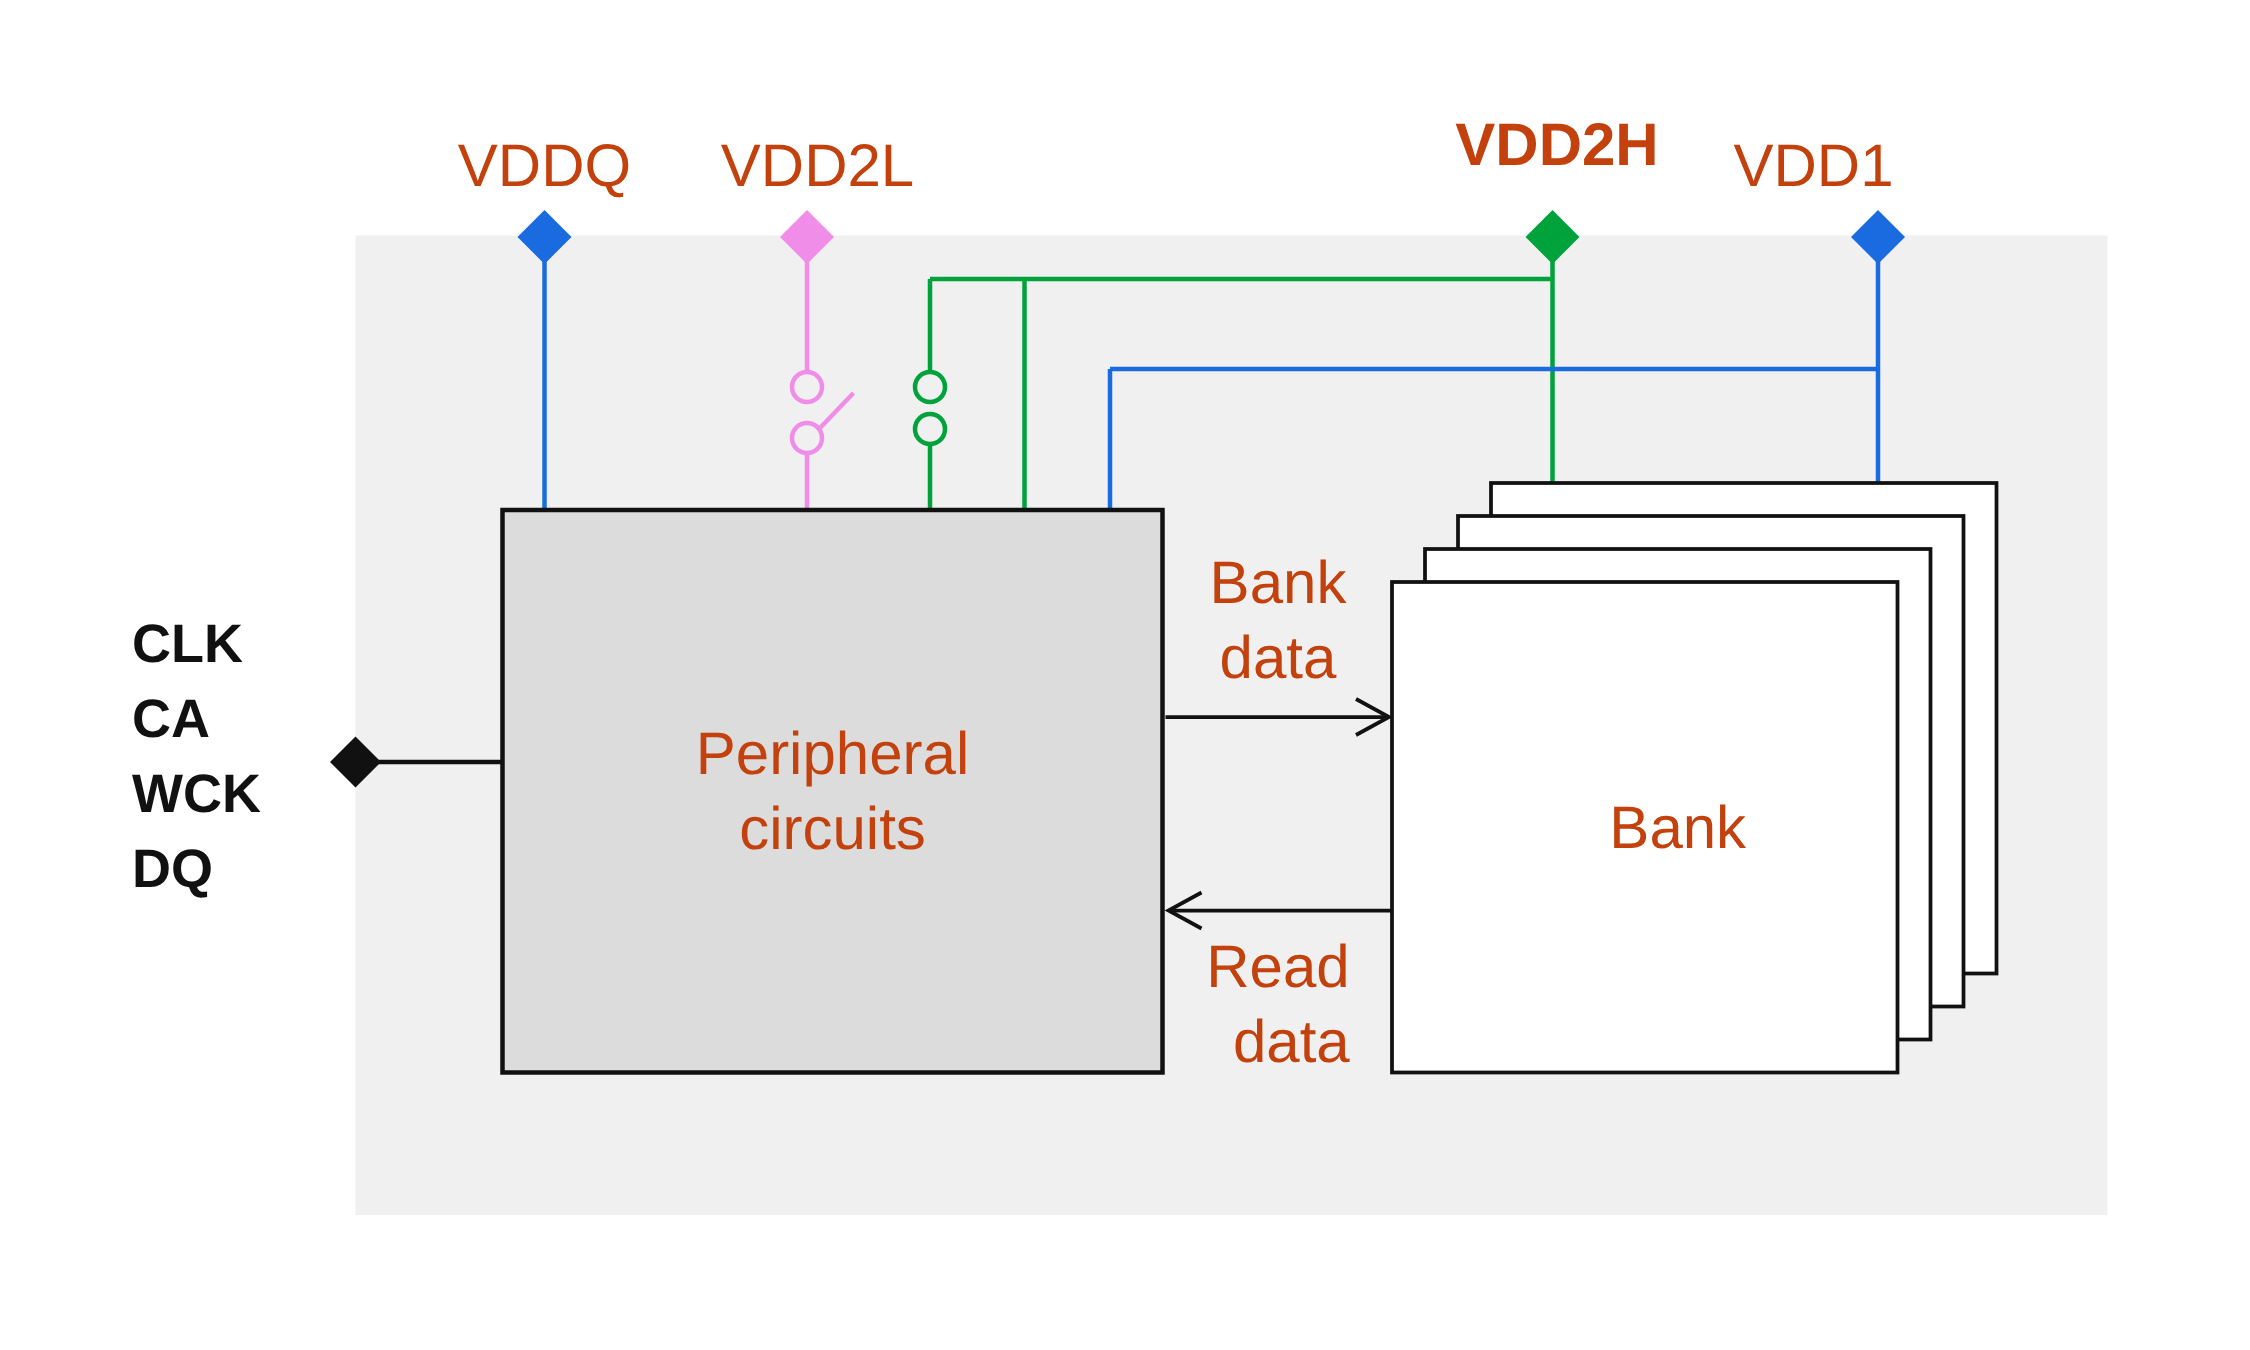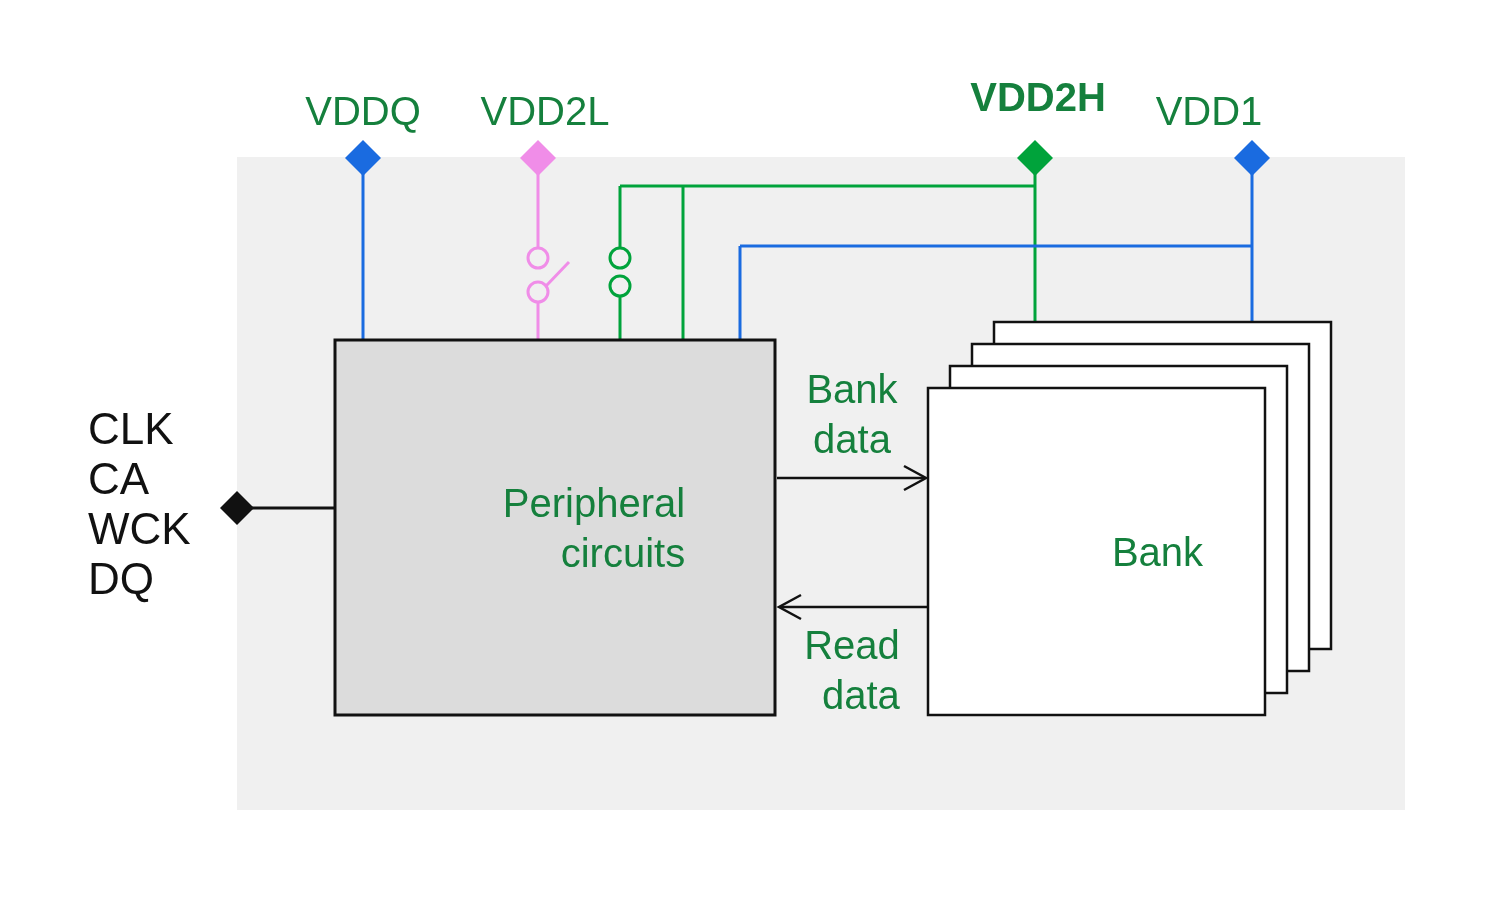--- a/index.html
+++ b/index.html
@@ -27,31 +27,30 @@
   .fill-black{fill:var(--black,#111111);}
   .rail{stroke-width:3;fill:none;}
   .switch-circle{stroke-width:3;fill:var(--chip-bg,#f0f0f0);}
   .arrow-line{stroke-width:2.5;fill:none;}
   .label{
     position:absolute;
     font-size:40px;
     font-weight:500;
     line-height:1.25;
     white-space:pre-line;
-    color:#15803d;
+    color:#c2410c;
   }
   .rail-label{transform:translateX(-50%);text-align:center;}
   .signal-list{
     position:absolute;left:88px;top:404px;
-    font-size:44px;font-weight:400;line-height:50px;
+    font-size:36px;font-weight:700;line-height:50px;
   }
   .block-label{
     display:flex;align-items:center;justify-content:center;
-    text-align:right;
-    padding-left:39px;
+    text-align:center;
   }
   .peripheral-label{left:335px;top:340px;width:440px;height:375px;}
   .bank-label{left:928px;top:388px;width:381px;height:327px;}
   .write-label{left:852px;top:364px;transform:translateX(-50%);text-align:center;}
   .read-label{left:852px;top:620px;transform:translateX(-50%);text-align:right;}
 </style>
 </head>
 <body>
 
 <div class="canvas">

